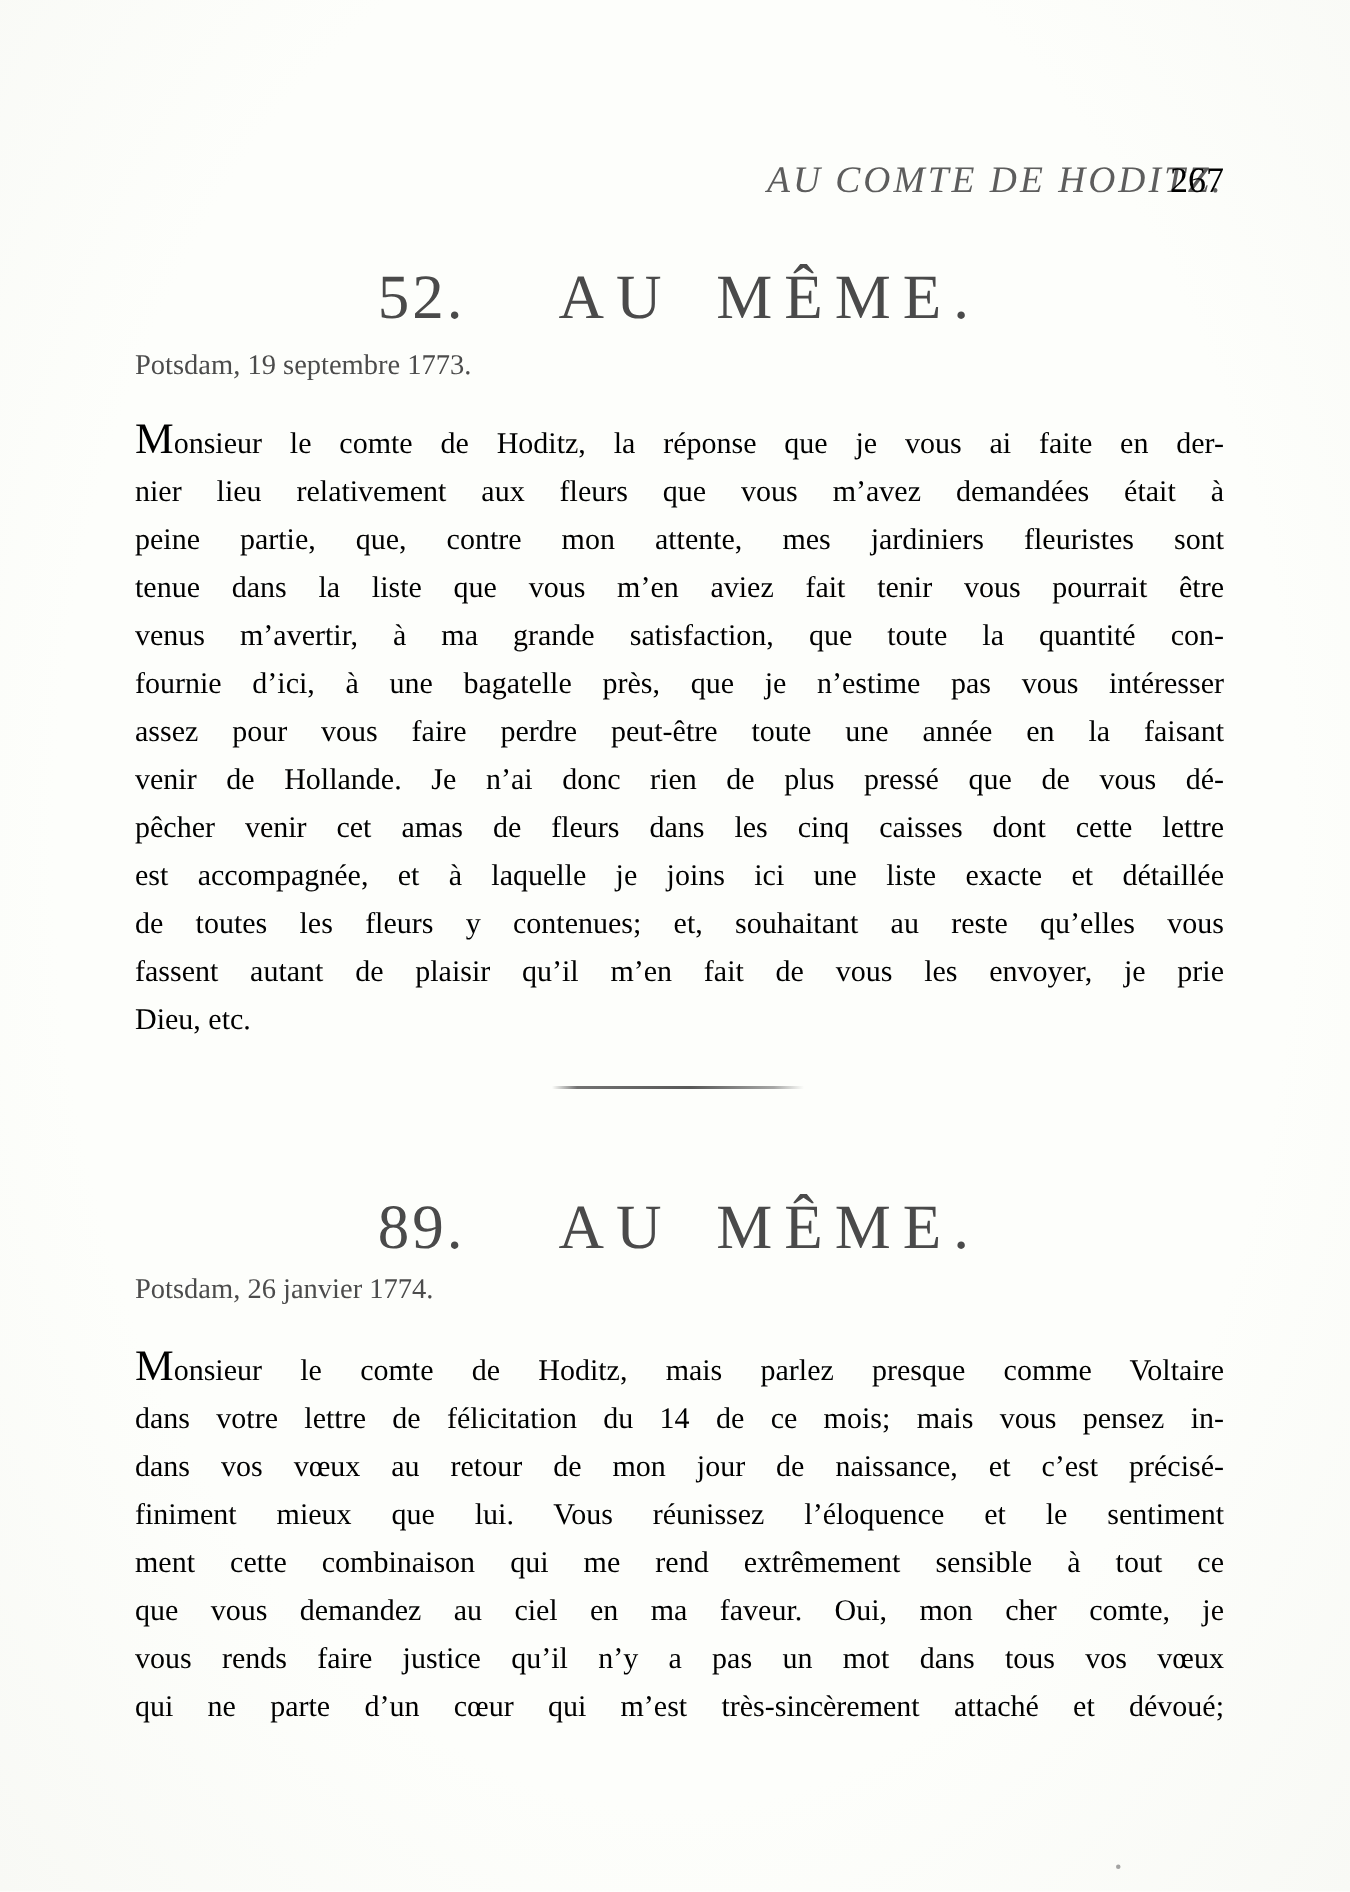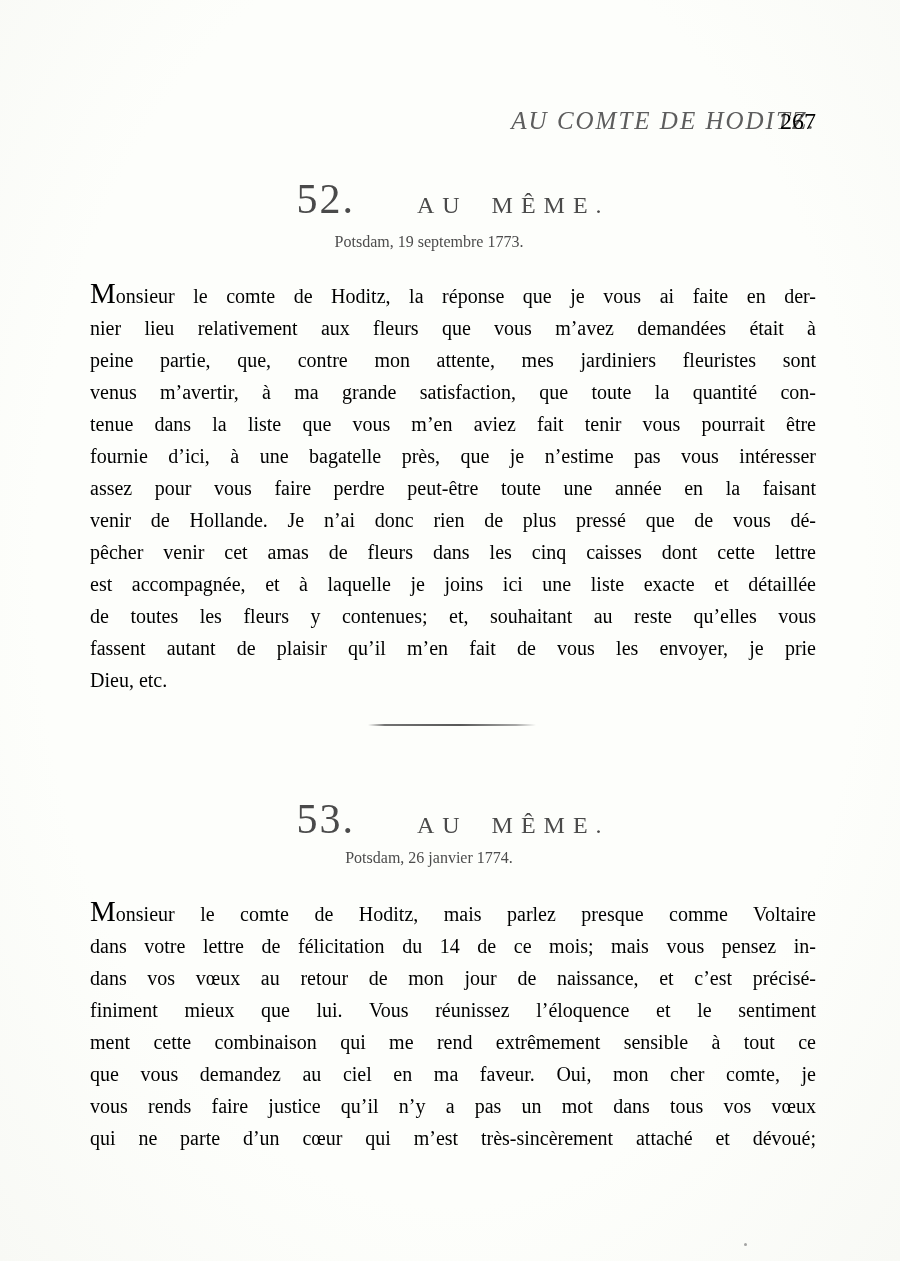--- a/index.html
+++ b/index.html
@@ -20,25 +20,25 @@
   }
   .rh-page{
     position:absolute;right:0;top:0;font-size:24px;color:#000000;line-height:30px;
   }
 
   
   .letter-heading{position:absolute;left:90px;width:726px;text-align:center;color:#4a4a4a;}
   .lh-52{top:175px;}
   .lh-53{top:795px;}
   .lh-num{font-size:42px;letter-spacing:2px;margin-right:26px;}
-  .lh-title{font-size:24px;letter-spacing:8px;word-spacing:10px;margin-left:36px;}
+  .lh-title{font-size:42px;letter-spacing:8px;word-spacing:10px;margin-left:36px;}
 
   
-  .dateline{position:absolute;left:90px;width:678px;text-align:center;
-    font-size:16px;color:#4c4c4c;}
+  .dateline{position:absolute;left:90px;width:678px;text-align:left;
+    font-size:19px;color:#4c4c4c;}
   .dl-1{top:233px;}
   .dl-2{top:849px;}
 
   
   .paragraph{position:absolute;left:90px;width:726px;font-size:20px;color:#000000;}
   .p-1{top:280px;}
   .p-2{top:898px;}
   .tline{
     line-height:32px;height:32px;white-space:normal;
     text-align:justify;text-align-last:justify;
@@ -74,36 +74,36 @@
   <div class="letter-heading lh-52">
     <span class="lh-num">52.</span><span class="lh-title">AU MÊME.</span>
   </div>
 
   <div class="dateline dl-1">Potsdam, 19 septembre 1773.</div>
 
   <div class="paragraph p-1 endshort">
       <div class="tline">Monsieur le comte de Hoditz, la réponse que je vous ai faite en der-</div>
       <div class="tline">nier lieu relativement aux fleurs que vous m’avez demandées était à</div>
       <div class="tline">peine partie, que, contre mon attente, mes jardiniers fleuristes sont</div>
+      <div class="tline">tenue dans la liste que vous m’en aviez fait tenir vous pourrait être</div>
       <div class="tline">venus m’avertir, à ma grande satisfaction, que toute la quantité con-</div>
-      <div class="tline">tenue dans la liste que vous m’en aviez fait tenir vous pourrait être</div>
       <div class="tline">fournie d’ici, à une bagatelle près, que je n’estime pas vous intéresser</div>
       <div class="tline">assez pour vous faire perdre peut-être toute une année en la faisant</div>
       <div class="tline">venir de Hollande. Je n’ai donc rien de plus pressé que de vous dé-</div>
       <div class="tline">pêcher venir cet amas de fleurs dans les cinq caisses dont cette lettre</div>
       <div class="tline">est accompagnée, et à laquelle je joins ici une liste exacte et détaillée</div>
       <div class="tline">de toutes les fleurs y contenues; et, souhaitant au reste qu’elles vous</div>
       <div class="tline">fassent autant de plaisir qu’il m’en fait de vous les envoyer, je prie</div>
       <div class="tline">Dieu, etc.</div>
     </div>
 
   <div class="divider"></div>
 
   <div class="letter-heading lh-53">
-    <span class="lh-num">53.</span><span class="lh-title">AU MÊME.</span>
+    <span class="lh-num">89.</span><span class="lh-title">AU MÊME.</span>
   </div>
 
   <div class="dateline dl-2">Potsdam, 26 janvier 1774.</div>
 
   <div class="paragraph p-2">
       <div class="tline">Monsieur le comte de Hoditz, mais parlez presque comme Voltaire</div>
       <div class="tline">dans votre lettre de félicitation du 14 de ce mois; mais vous pensez in-</div>
       <div class="tline">dans vos vœux au retour de mon jour de naissance, et c’est précisé-</div>
       <div class="tline">finiment mieux que lui. Vous réunissez l’éloquence et le sentiment</div>
       <div class="tline">ment cette combinaison qui me rend extrêmement sensible à tout ce</div>

